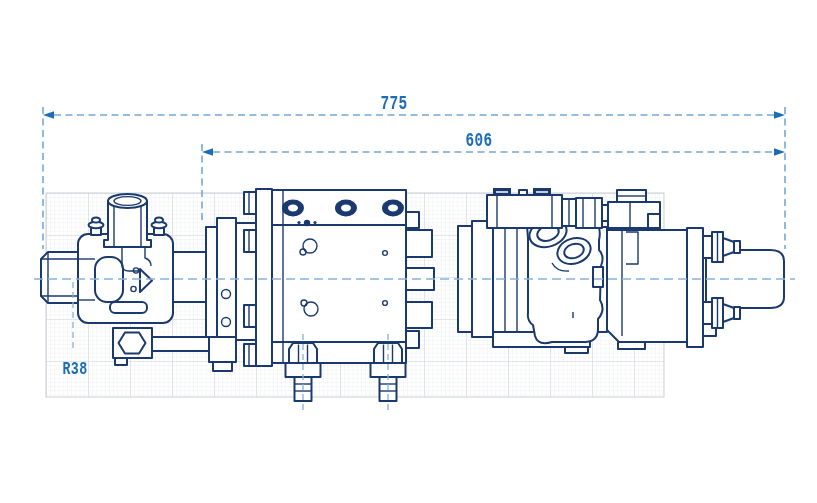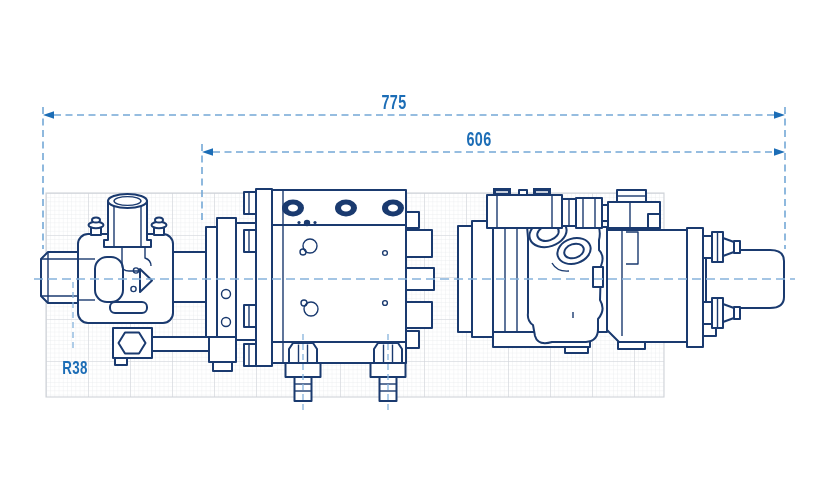--- a/index.html
+++ b/index.html
@@ -1,21 +1,21 @@
 <!DOCTYPE html>
 <html style="--background: #ffffff; --outline: #1a3a6f; --dim-text: #1c6db6; --dim-line: #74a8d6; --centerline: #86b3dc; --grid-minor: #e7e9eb; --grid-major: #d0d4d9;"><head>
 <meta charset="utf-8">
 <style>
   :root{
     --background:#ffffff; --outline:#1a3a6f; --dim-text:#1c6db6;
     --dim-line:#74a8d6; --centerline:#86b3dc; --grid-minor:#e7e9eb; --grid-major:#d0d4d9;
   }
   html,body{margin:0;padding:0;background:var(--background);}
   .canvas{position:relative;width:817px;height:503px;background:var(--background);overflow:hidden;
-          font-family:Liberation Sans, sans-serif;}
+          font-family:Liberation Mono, monospace;}
   svg{position:absolute;inset:0;}
   .ol  {stroke:var(--outline);stroke-width:2;fill:none;stroke-linejoin:round;stroke-linecap:square;}
   .olf {stroke:var(--outline);stroke-width:2;fill:#fff;stroke-linejoin:round;}
   .olt {stroke:var(--outline);stroke-width:1.4;fill:none;stroke-linejoin:round;}
   .fil {fill:var(--outline);stroke:none;}
   .dim {stroke:var(--dim-line);stroke-width:1.6;stroke-dasharray:7 4.5;fill:none;}
   .cl  {stroke:var(--centerline);stroke-width:1.4;stroke-dasharray:9 5;fill:none;}
   .scl {stroke:var(--centerline);stroke-width:1.3;stroke-dasharray:6 4;fill:none;}
   .arr {fill:var(--dim-text);stroke:none;}
   .dimtext{fill:var(--dim-text);font-weight:700;font-size:20px;letter-spacing:.5px;}

